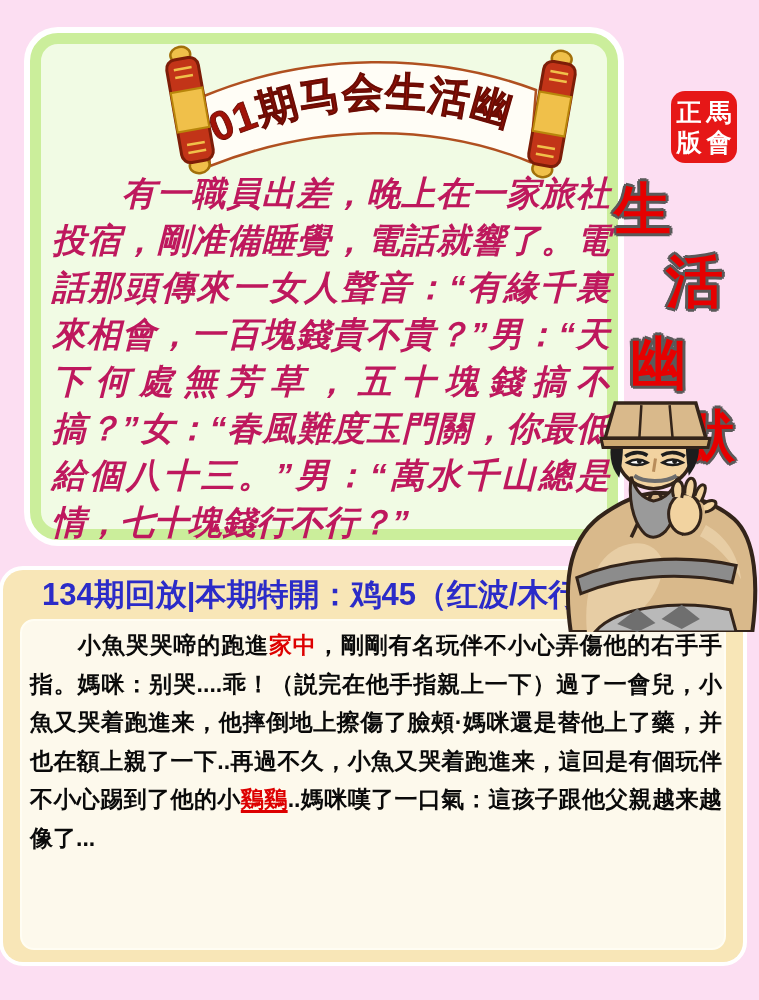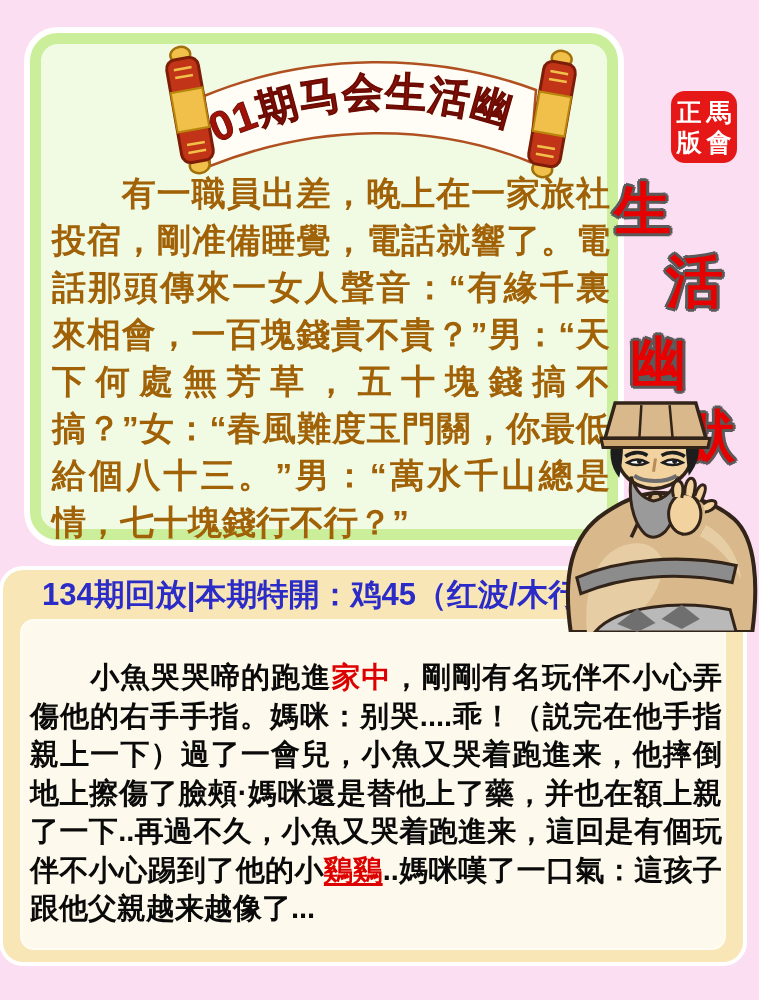--- a/index.html
+++ b/index.html
@@ -8,22 +8,22 @@
 
   
   .upper-box{
     position:absolute;left:30px;top:33px;width:588px;height:507px;
     box-sizing:border-box;background:#f1fbe4;
     border:11px solid #cbee9b;border-radius:28px;
     box-shadow:0 0 0 6px #ffffff;
   }
   .joke1{
     position:absolute;left:52px;top:170px;width:558px;
-    font-size:34px;line-height:47px;font-weight:700;color:#a16207;
-    text-align:justify;word-break:break-all;
+    font-size:34px;line-height:47px;font-weight:700;color:#be185d;
+    text-align:justify;word-break:break-all;font-style:italic;
   }
 
   
   .banner-svg{position:absolute;left:150px;top:36px;width:440px;height:150px;}
 
   
   .seal{
     position:absolute;left:671px;top:91px;width:66px;height:72px;
     background:#e61717;border-radius:14px;color:#fff;
     display:flex;flex-direction:column;align-items:center;justify-content:center;
@@ -53,22 +53,22 @@
   .lower-header{
     position:absolute;left:42px;top:574px;width:620px;
     font-size:31px;font-weight:700;color:#2b2bc8;white-space:nowrap;
   }
   .inner-box{
     position:absolute;left:20px;top:619px;width:706px;height:331px;
     background:#fdf9ec;border-radius:14px;border:2px solid #fffdf3;box-sizing:border-box;
   }
   .joke2{
     position:absolute;left:30px;top:626px;width:692px;
-    font-size:29px;line-height:38.5px;font-weight:700;color:#0a0a0a;
-    text-align:justify;word-break:break-all;z-index:3;margin-top:32px;
+    font-size:23px;line-height:38.5px;font-weight:700;color:#0a0a0a;
+    text-align:justify;word-break:break-all;z-index:3;
   }
   .seg-red{color:#dd0000;}
   .seg-red-underline{color:#dd0000;text-decoration:underline;text-decoration-thickness:3px;text-underline-offset:3px;}
 
   
   .footer-line{
     position:absolute;left:24px;top:956px;width:720px;
     font-size:30px;font-weight:700;white-space:nowrap;
   }
   .footer-label{color:#d40f2c;}

